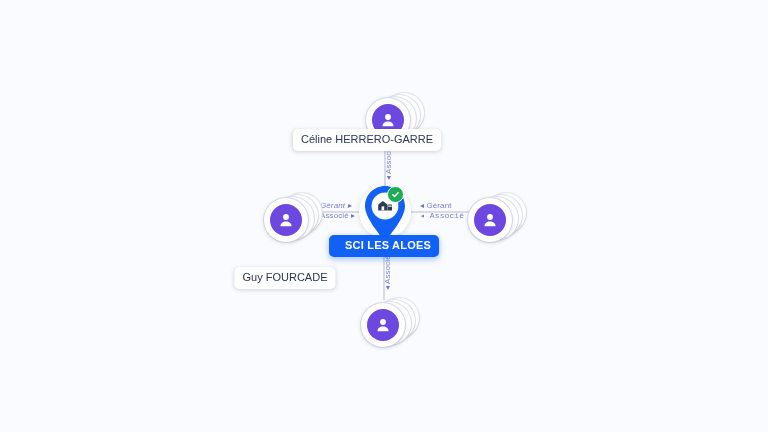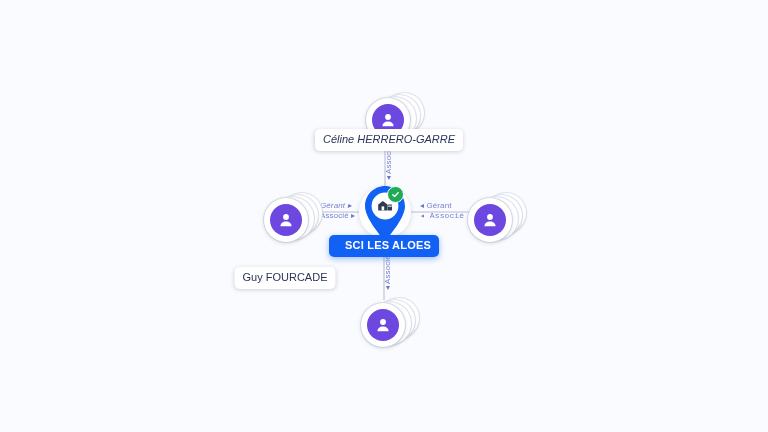--- a/index.html
+++ b/index.html
@@ -168,21 +168,21 @@
     <div class="stack-card c2"></div>
     <div class="stack-card c1"></div>
     <div class="stack-card c0"></div>
     <div class="avatar-disc">
       <svg width="18" height="18" viewBox="0 0 24 24" fill="#ffffff">
         <circle cx="12" cy="8" r="3.9"></circle>
         <path d="M4.6 20.4c0-4.1 3.3-6.5 7.4-6.5s7.4 2.4 7.4 6.5z"></path>
       </svg>
     </div>
   </div>
-  <div class="node-label" style="left:389px; top:129px;font-style:italic;">Céline HERRERO-GARRE</div>
+  <div class="node-label" style="left:367px; top:129px;">Céline HERRERO-GARRE</div>
 
   <div class="person-node" style="left:264px; top:192px;">
     <div class="stack-card c3"></div>
     <div class="stack-card c2"></div>
     <div class="stack-card c1"></div>
     <div class="stack-card c0"></div>
     <div class="avatar-disc">
       <svg width="18" height="18" viewBox="0 0 24 24" fill="#ffffff">
         <circle cx="12" cy="8" r="3.9"></circle>
         <path d="M4.6 20.4c0-4.1 3.3-6.5 7.4-6.5s7.4 2.4 7.4 6.5z"></path>

